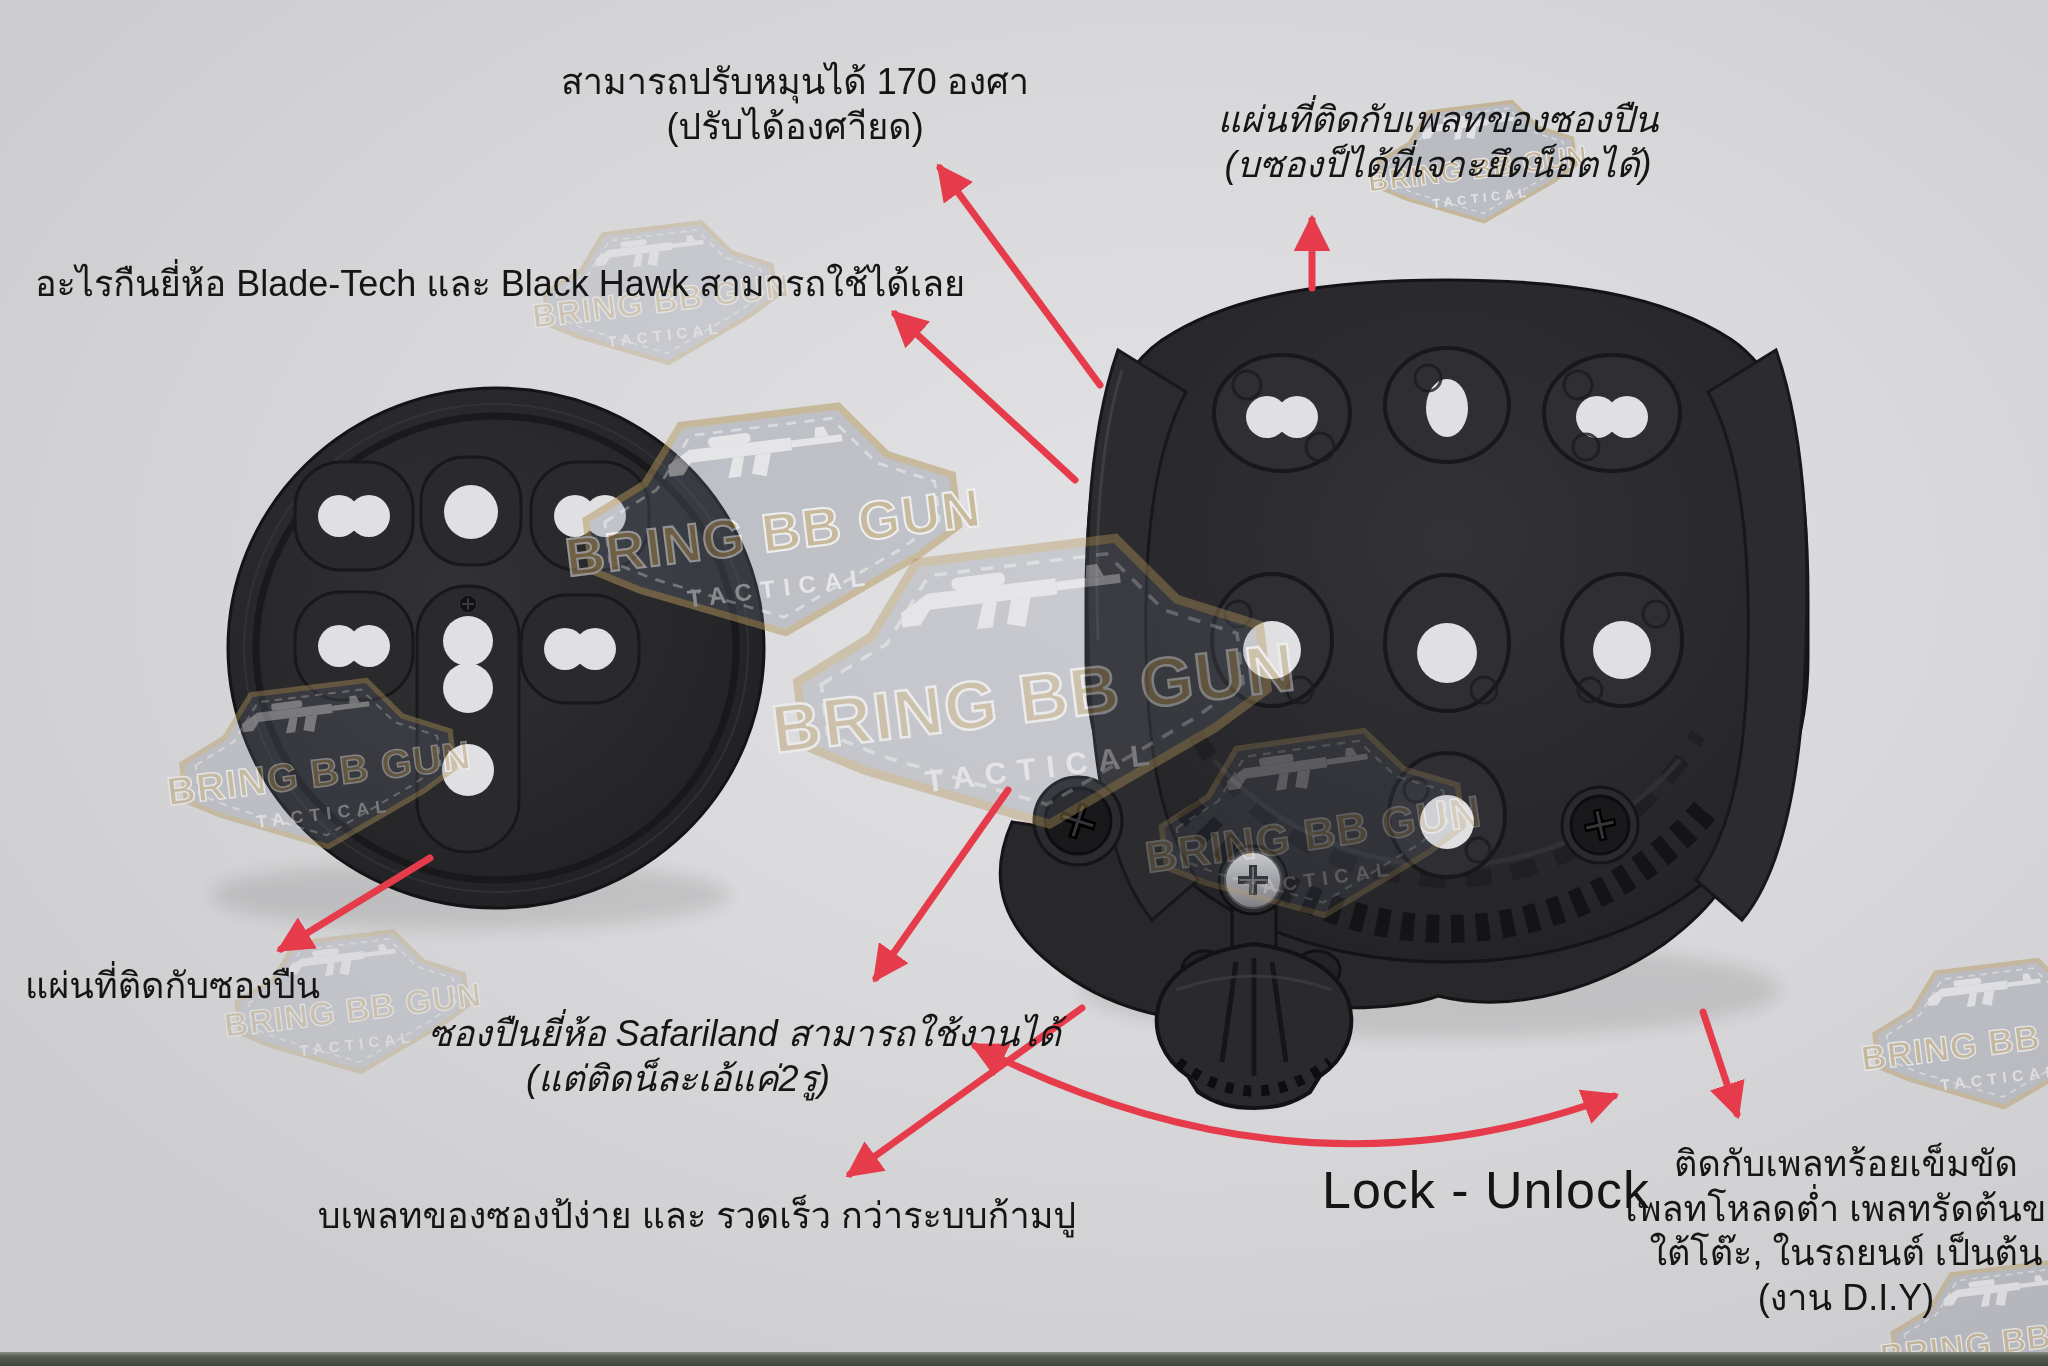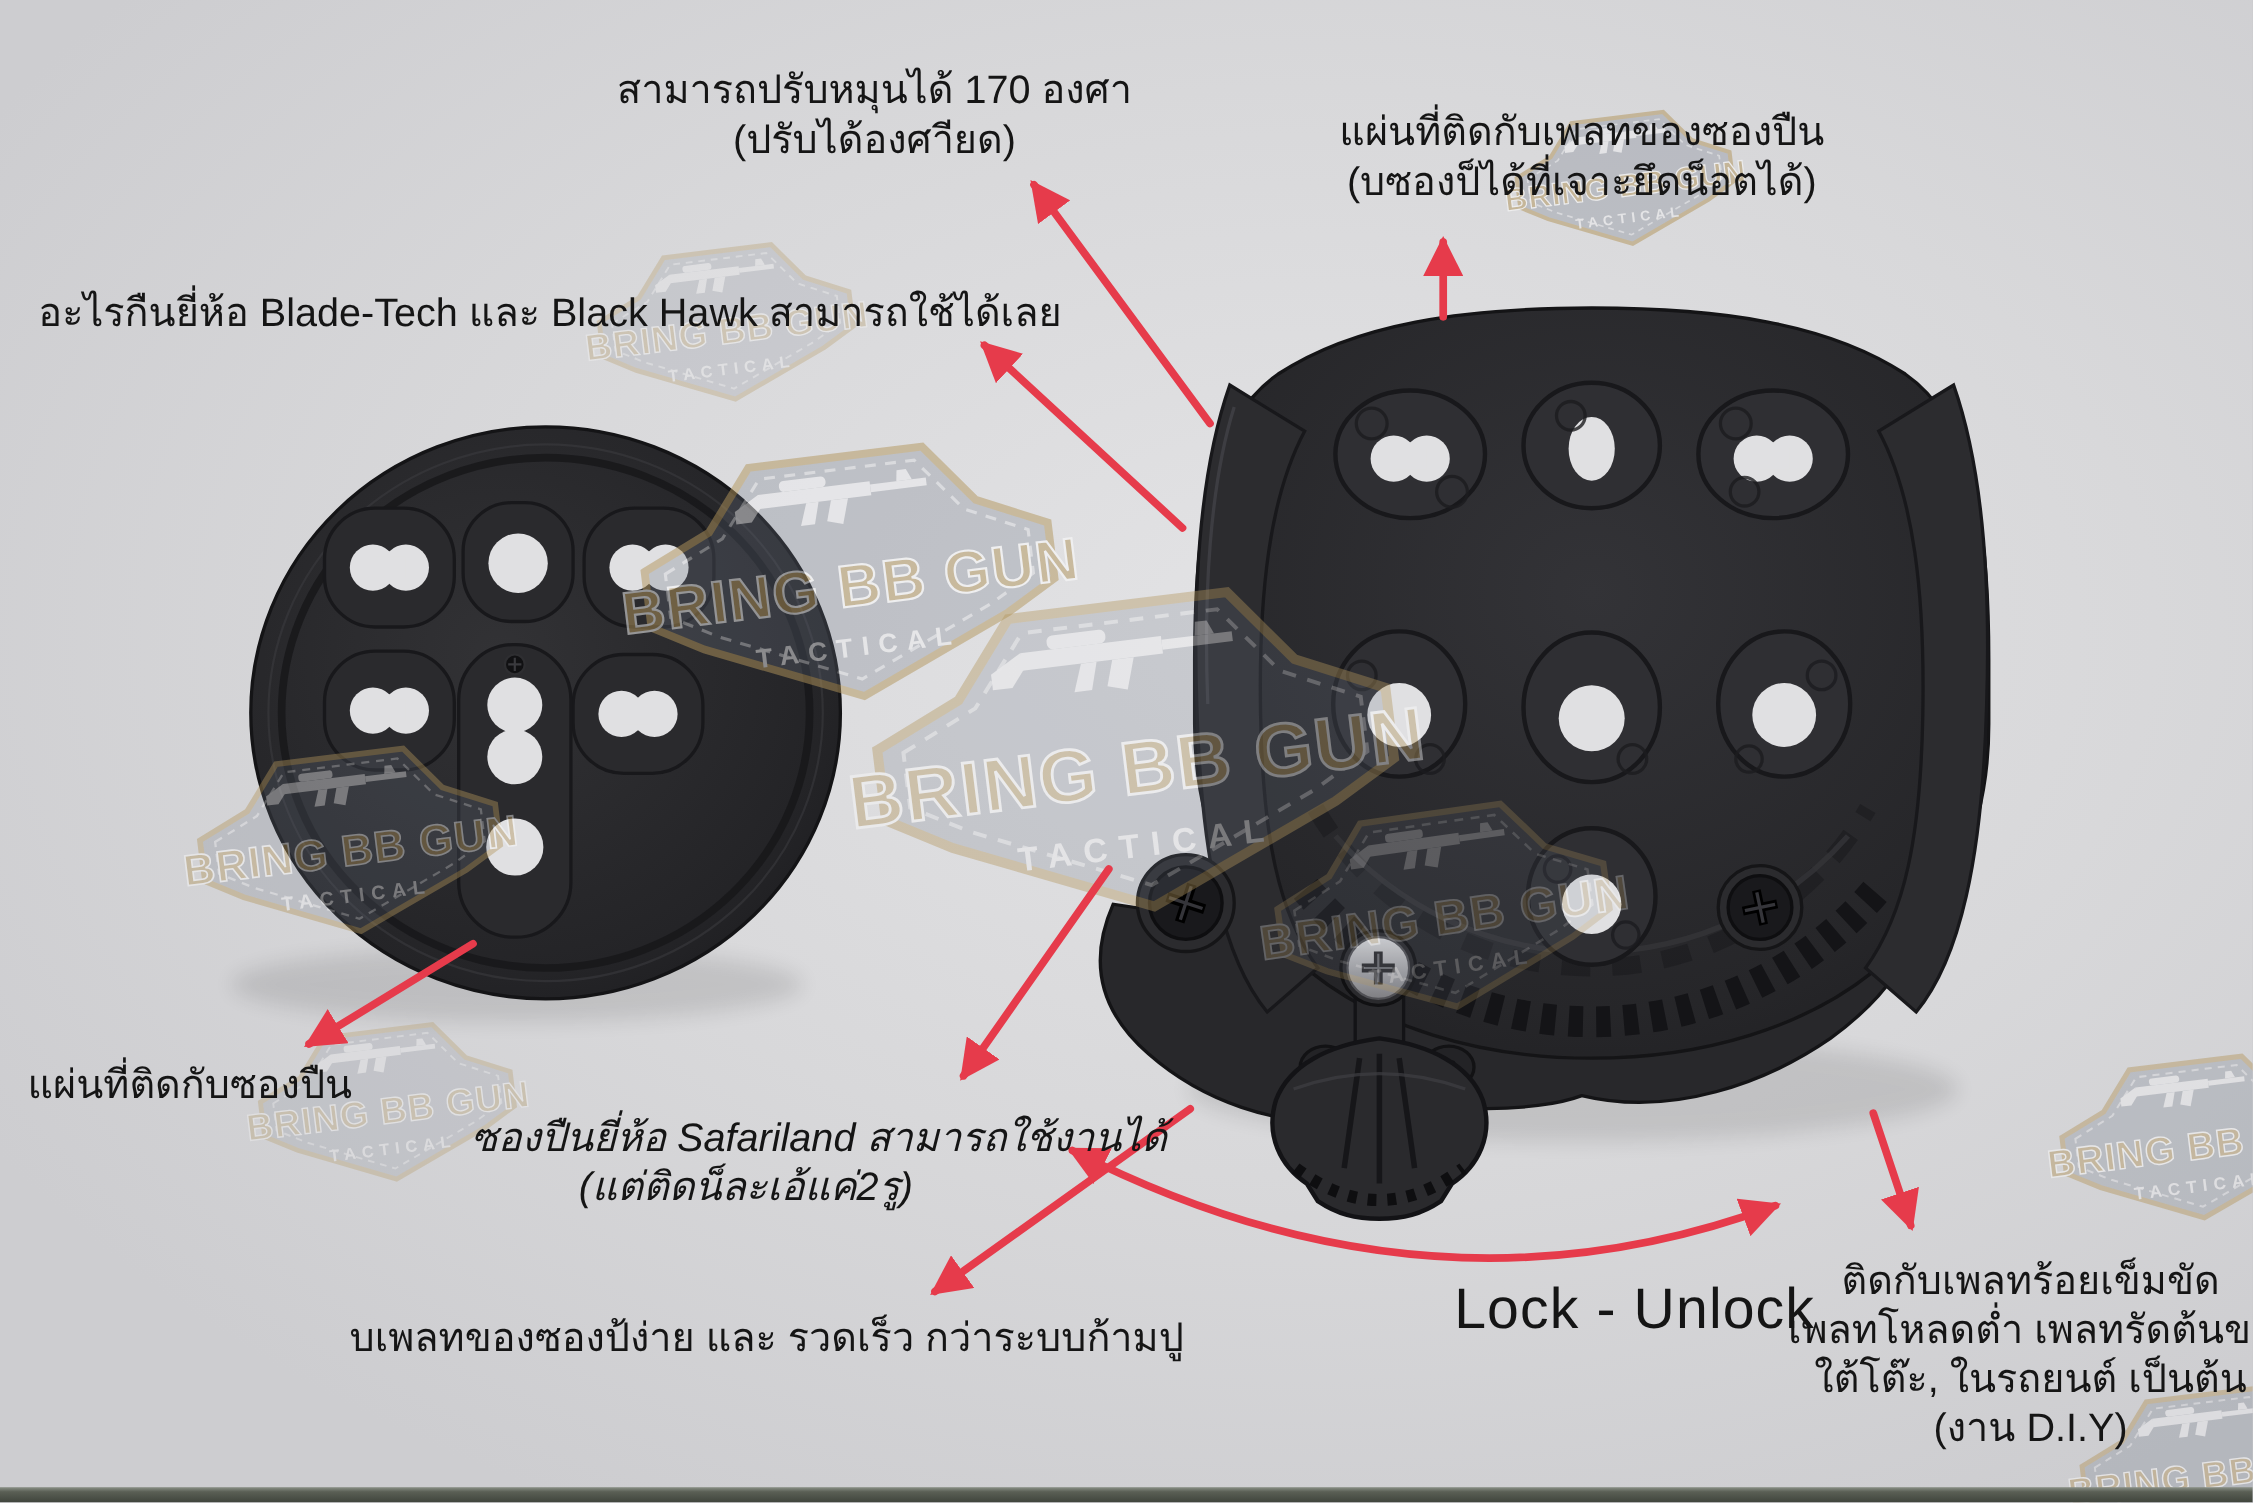--- a/index.html
+++ b/index.html
@@ -231,21 +231,21 @@
       <path d="M975,1046 Q1300,1212 1614,1096" marker-start="url(#ah)" marker-end="url(#ah)"></path>
       <path d="M1703,1012 L1737,1114" marker-end="url(#ah)"></path>
     </g>
   </svg>
 
   <div class="lbl" style="left:560px;top:60px;width:470px;">
     <div>สามารถปรับหมุนได้ 170 องศา</div>
     <div>(ปรับได้องศาียด)</div>
   </div>
 
-  <div class="lbl" style="left:1200px;top:98px;width:476px;">
+  <div class="lbl" style="left:1200px;top:98px;width:476px;font-style:italic;">
     <div>แผ่นที่ติดกับเพลทของซองปืน</div>
     <div>(บซองป็ได้ที่เจาะยึดน็อตได้)</div>
   </div>
 
   <div class="lbl" style="left:0px;top:262px;width:1000px;">
     <div>อะไรกืนยี่ห้อ Blade-Tech และ Black Hawk สามารถใช้ได้เลย</div>
   </div>
 
   <div class="lbl" style="left:25px;top:952px;width:250px;margin-top:12px;">
     <div>แผ่นที่ติดกับซองปืน</div>

